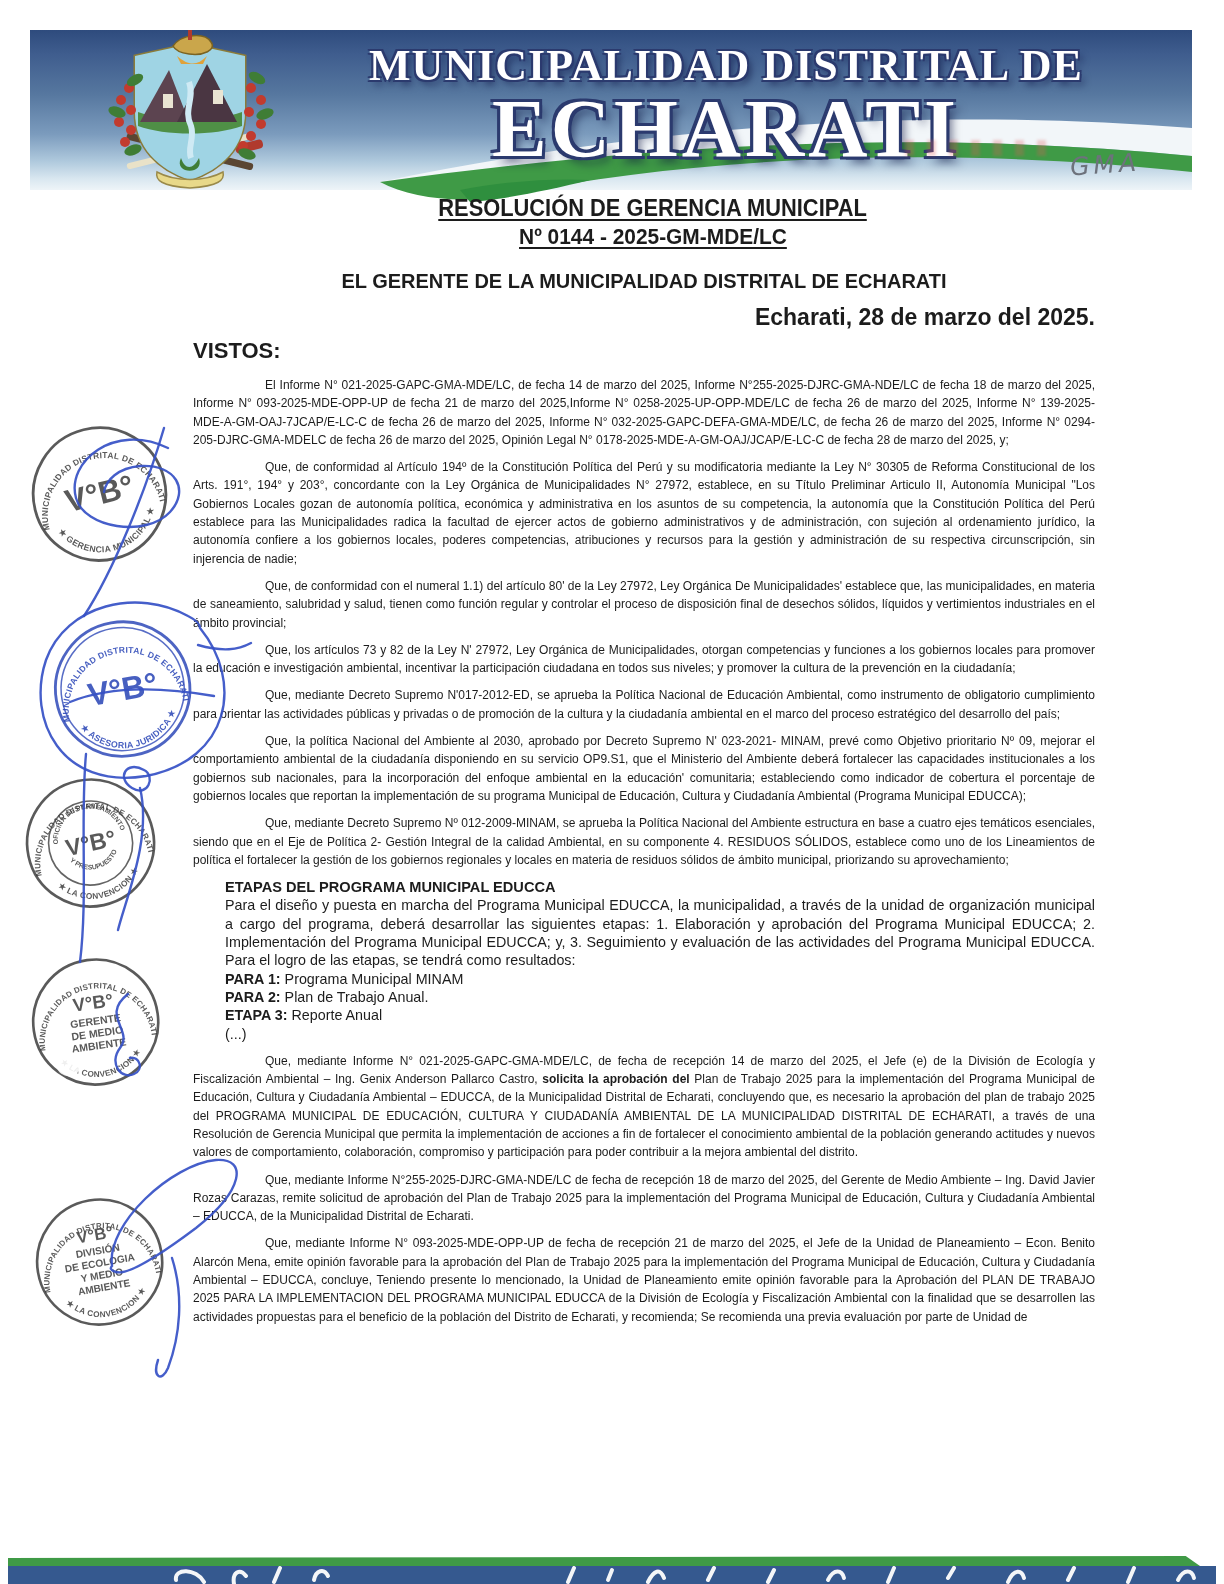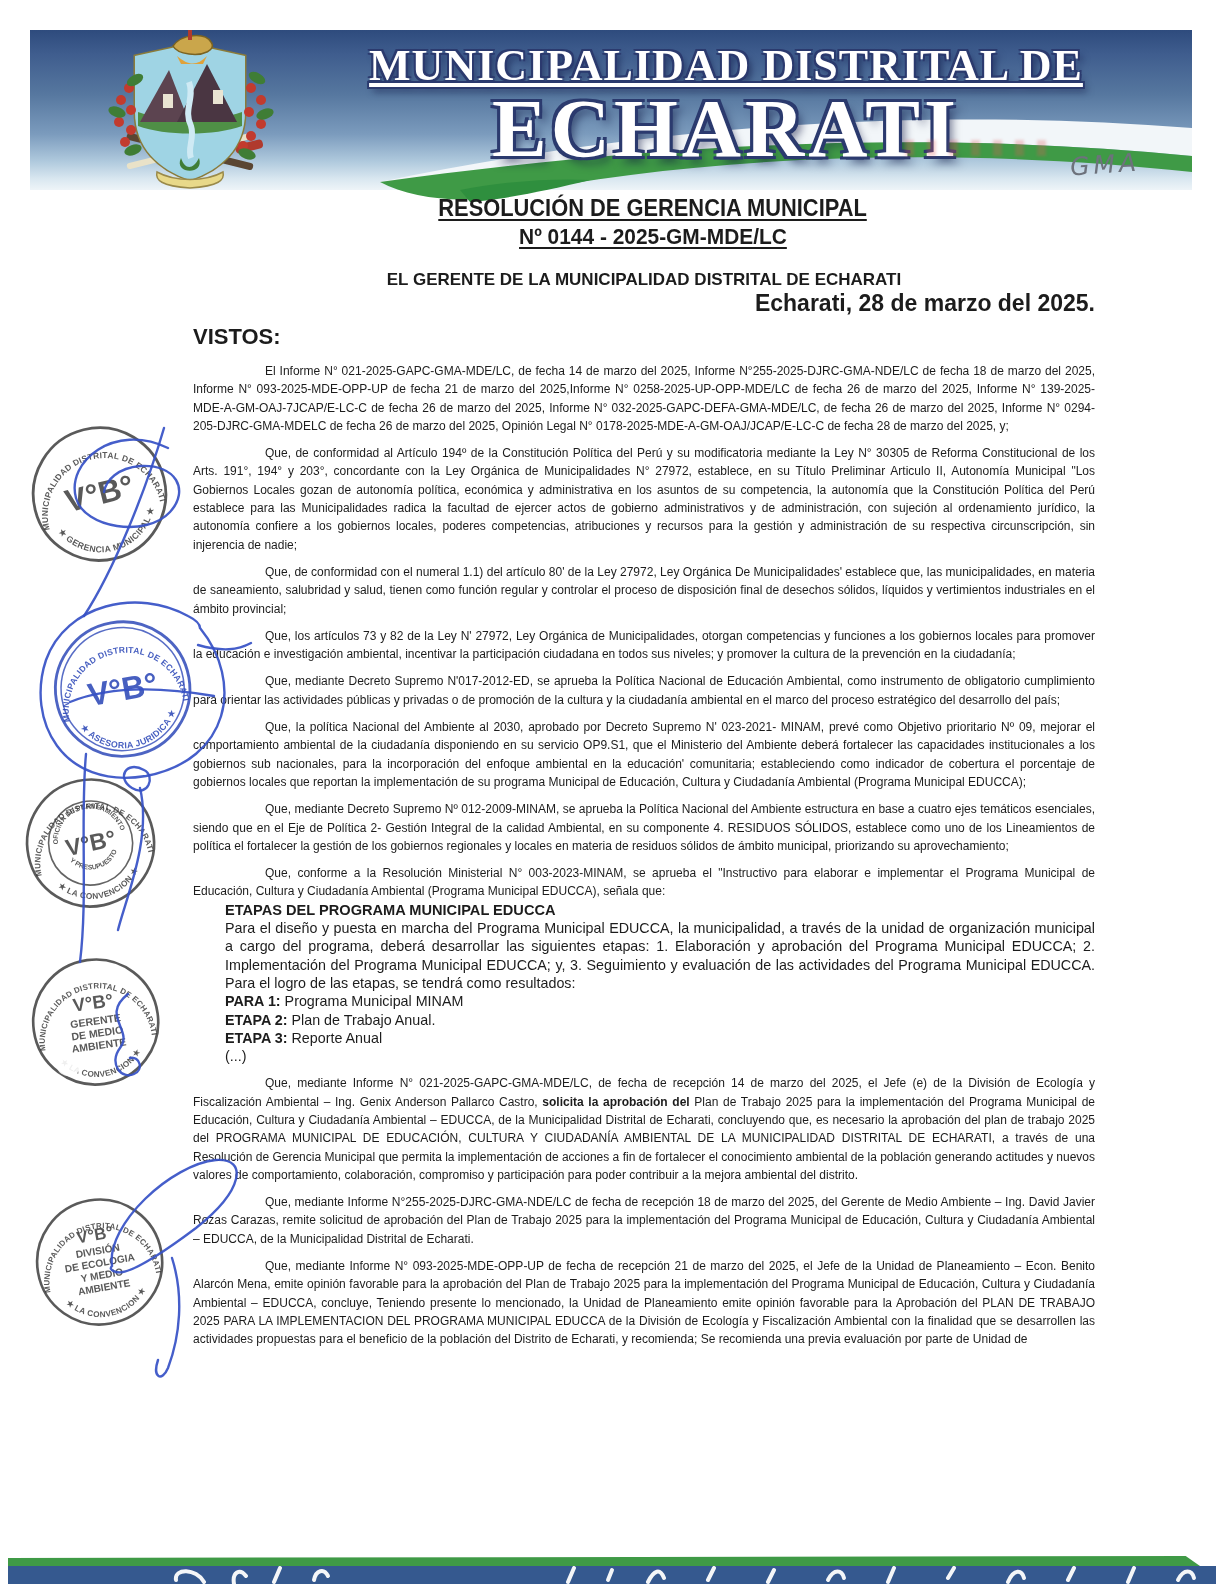--- a/index.html
+++ b/index.html
@@ -5,40 +5,40 @@
   html,body{margin:0;padding:0;background:#e9e9e9;}
   .doc{position:relative;width:1224px;height:1584px;background:#ffffff;overflow:hidden;
        font-family:"Liberation Sans",sans-serif;color:#1c1c1c;margin:0 auto;}
 
   
   .banner{position:absolute;left:30px;top:30px;width:1162px;height:160px;
     background:linear-gradient(180deg,#2e4b7d 0%,#3f5d8e 15%,#56779f 40%,#7b9bbd 65%,#afc9dd 82%,#d9e7f0 93%,#eef4f8 100%);}
   .ribbon{position:absolute;left:0;top:0;width:100%;height:100%;overflow:visible;}
   .banner-line1{position:absolute;left:250px;right:20px;top:10px;text-align:center;
     font-family:"Liberation Serif",serif;font-weight:bold;font-size:44px;letter-spacing:1px;color:#fff;
-    text-shadow:-2px -2px 0 #2b3a6e,2px -2px 0 #2b3a6e,-2px 2px 0 #2b3a6e,2px 2px 0 #2b3a6e,4px 5px 7px rgba(10,15,60,.55);text-decoration:underline;}
+    text-shadow:-2px -2px 0 #2b3a6e,2px -2px 0 #2b3a6e,-2px 2px 0 #2b3a6e,2px 2px 0 #2b3a6e,4px 5px 7px rgba(10,15,60,.55);}
   .banner-line2{position:absolute;left:250px;right:20px;top:52px;text-align:center;
     font-family:"Liberation Serif",serif;font-weight:bold;font-size:82px;letter-spacing:4px;color:#fff;
     text-shadow:-3px -3px 0 #2b3a6e,3px -3px 0 #2b3a6e,-3px 3px 0 #2b3a6e,3px 3px 0 #2b3a6e,6px 7px 9px rgba(10,15,60,.5);}
   .crest{position:absolute;left:55px;top:0px;}
   .red-ghost{position:absolute;left:905px;top:140px;width:150px;height:16px;
     background:repeating-linear-gradient(90deg,rgba(225,90,90,.28) 0 9px,rgba(225,90,90,0) 9px 22px);
     filter:blur(1.5px);}
   .gma{position:absolute;left:1070px;top:150px;font-family:"DejaVu Sans",sans-serif;
     font-size:25px;font-style:italic;color:#6d727c;letter-spacing:4px;transform:rotate(-4deg);}
 
   
   .titleblock{position:absolute;left:72px;top:194px;width:1162px;text-align:center;line-height:1.25;}
   .titleblock .t1{font-size:23px;font-weight:bold;}
   .titleblock .t2{font-size:22px;font-weight:bold;}
   .cond{display:inline-block;transform:scaleX(.95);text-decoration:underline;text-underline-offset:3px;}
 
   
   .content{position:absolute;left:193px;top:270px;width:902px;}
-  .subtitle{text-align:center;font-weight:bold;font-size:17px;}
+  .subtitle{text-align:center;font-weight:bold;font-size:20px;margin-bottom:11px;}
   .dateline{text-align:right;font-weight:bold;font-size:23px;margin-bottom:7px;}
   .sec-label{font-weight:bold;font-size:22px;margin-bottom:12px;}
   .para{text-align:justify;text-indent:72px;font-size:12px;line-height:18.3px;margin:0 0 9px 0;}
   .b{font-weight:bold;}
   .etapas{margin-left:32px;margin-bottom:9px;font-size:14.3px;line-height:18.3px;}
   .etapas .hd{font-weight:bold;font-size:14.6px;}
   .etapas .intro{text-align:justify;}
 
   
   .stamp{position:absolute;}
@@ -126,27 +126,26 @@
     <div class="dateline">Echarati, 28 de marzo del 2025.</div>
     <div class="sec-label">VISTOS:</div>
     <p class="para">El Informe N° 021-2025-GAPC-GMA-MDE/LC, de fecha 14 de marzo del 2025, Informe N°255-2025-DJRC-GMA-NDE/LC de fecha 18 de marzo del 2025, Informe N° 093-2025-MDE-OPP-UP de fecha 21 de marzo del 2025,Informe N° 0258-2025-UP-OPP-MDE/LC de fecha 26 de marzo del 2025, Informe N° 139-2025-MDE-A-GM-OAJ-7JCAP/E-LC-C de fecha 26 de marzo del 2025, Informe N° 032-2025-GAPC-DEFA-GMA-MDE/LC, de fecha 26 de marzo del 2025, Informe N° 0294-205-DJRC-GMA-MDELC de fecha 26 de marzo del 2025, Opinión Legal N° 0178-2025-MDE-A-GM-OAJ/JCAP/E-LC-C de fecha 28 de marzo del 2025, y;</p>
 
     <p class="para">Que, de conformidad al Artículo 194º de la Constitución Política del Perú y su modificatoria mediante la Ley N° 30305 de Reforma Constitucional de los Arts. 191°, 194° y 203°, concordante con la Ley Orgánica de Municipalidades N° 27972, establece, en su Título Preliminar Articulo II, Autonomía Municipal "Los Gobiernos Locales gozan de autonomía política, económica y administrativa en los asuntos de su competencia, la autonomía que la Constitución Política del Perú establece para las Municipalidades radica la facultad de ejercer actos de gobierno administrativos y de administración, con sujeción al ordenamiento jurídico, la autonomía confiere a los gobiernos locales, poderes competencias, atribuciones y recursos para la gestión y administración de su respectiva circunscripción, sin injerencia de nadie;</p>
     <p class="para">Que, de conformidad con el numeral 1.1) del artículo 80' de la Ley 27972, Ley Orgánica De Municipalidades' establece que, las municipalidades, en materia de saneamiento, salubridad y salud, tienen como función regular y controlar el proceso de disposición final de desechos sólidos, líquidos y vertimientos industriales en el ámbito provincial;</p>
     <p class="para">Que, los artículos 73 y 82 de la Ley N' 27972, Ley Orgánica de Municipalidades, otorgan competencias y funciones a los gobiernos locales para promover la educación e investigación ambiental, incentivar la participación ciudadana en todos sus niveles; y promover la cultura de la prevención en la ciudadanía;</p>
     <p class="para">Que, mediante Decreto Supremo N'017-2012-ED, se aprueba la Política Nacional de Educación Ambiental, como instrumento de obligatorio cumplimiento para orientar las actividades públicas y privadas o de promoción de la cultura y la ciudadanía ambiental en el marco del proceso estratégico del desarrollo del país;</p>
     <p class="para">Que, la política Nacional del Ambiente al 2030, aprobado por Decreto Supremo N' 023-2021- MINAM, prevé como Objetivo prioritario Nº 09, mejorar el comportamiento ambiental de la ciudadanía disponiendo en su servicio OP9.S1, que el Ministerio del Ambiente deberá fortalecer las capacidades institucionales a los gobiernos sub nacionales, para la incorporación del enfoque ambiental en la educación' comunitaria; estableciendo como indicador de cobertura el porcentaje de gobiernos locales que reportan la implementación de su programa Municipal de Educación, Cultura y Ciudadanía Ambiental (Programa Municipal EDUCCA);</p>
     <p class="para">Que, mediante Decreto Supremo Nº 012-2009-MINAM, se aprueba la Política Nacional del Ambiente estructura en base a cuatro ejes temáticos esenciales, siendo que en el Eje de Política 2- Gestión Integral de la calidad Ambiental, en su componente 4. RESIDUOS SÓLIDOS, establece como uno de los Lineamientos de política el fortalecer la gestión de los gobiernos regionales y locales en materia de residuos sólidos de ámbito municipal, priorizando su aprovechamiento;</p>
-    <p class="para" style="margin-bottom:0;">Que, conforme a la Resolución Ministerial N° 003-2023-MINAM, se aprueba el "Instructivo para elaborar e implementar el Programa Municipal de Educación, Cultura y Ciudadanía Ambiental (Programa Municipal EDUCCA), señala que:</p>
 
     <div class="etapas">
       <div class="hd">ETAPAS DEL PROGRAMA MUNICIPAL EDUCCA</div>
       <div class="intro">Para el diseño y puesta en marcha del Programa Municipal EDUCCA, la municipalidad, a través de la unidad de organización municipal a cargo del programa, deberá desarrollar las siguientes etapas: 1. Elaboración y aprobación del Programa Municipal EDUCCA; 2. Implementación del Programa Municipal EDUCCA; y, 3. Seguimiento y evaluación de las actividades del Programa Municipal EDUCCA. Para el logro de las etapas, se tendrá como resultados:</div>
       <div><span class="b">PARA 1:</span> <span>Programa Municipal MINAM</span></div>
-      <div><span class="b">ETAPA 2:</span> <span>Plan de Trabajo Anual.</span></div>
+      <div><span class="b">PARA 2:</span> <span>Plan de Trabajo Anual.</span></div>
       <div><span class="b">ETAPA 3:</span> <span>Reporte Anual</span></div>
       <div>(...)</div>
     </div>
 
     <p class="para"><span>Que, mediante Informe N° 021-2025-GAPC-GMA-MDE/LC, de fecha de recepción 14 de marzo del 2025, el Jefe (e) de la División de Ecología y Fiscalización Ambiental – Ing. Genix Anderson Pallarco Castro, </span><span class="b">solicita la aprobación del </span><span>Plan de Trabajo 2025 para la implementación del Programa Municipal de Educación, Cultura y Ciudadanía Ambiental – EDUCCA, de la Municipalidad Distrital de Echarati, concluyendo que, es necesario la aprobación del plan de trabajo 2025 del PROGRAMA MUNICIPAL DE EDUCACIÓN, CULTURA Y CIUDADANÍA AMBIENTAL DE LA MUNICIPALIDAD DISTRITAL DE ECHARATI, a través de una Resolución de Gerencia Municipal que permita la implementación de acciones a fin de fortalecer el conocimiento ambiental de la población generando actitudes y nuevos valores de comportamiento, colaboración, compromiso y participación para poder contribuir a la mejora ambiental del distrito.</span></p>
     <p class="para">Que, mediante Informe N°255-2025-DJRC-GMA-NDE/LC de fecha de recepción 18 de marzo del 2025, del Gerente de Medio Ambiente – Ing. David Javier Rozas Carazas, remite solicitud de aprobación del Plan de Trabajo 2025 para la implementación del Programa Municipal de Educación, Cultura y Ciudadanía Ambiental – EDUCCA, de la Municipalidad Distrital de Echarati.</p>
     <p class="para">Que, mediante Informe N° 093-2025-MDE-OPP-UP de fecha de recepción 21 de marzo del 2025, el Jefe de la Unidad de Planeamiento – Econ. Benito Alarcón Mena, emite opinión favorable para la aprobación del Plan de Trabajo 2025 para la implementación del Programa Municipal de Educación, Cultura y Ciudadanía Ambiental – EDUCCA, concluye, Teniendo presente lo mencionado, la Unidad de Planeamiento emite opinión favorable para la Aprobación del PLAN DE TRABAJO 2025 PARA LA IMPLEMENTACION DEL PROGRAMA MUNICIPAL EDUCCA de la División de Ecología y Fiscalización Ambiental con la finalidad que se desarrollen las actividades propuestas para el beneficio de la población del Distrito de Echarati, y recomienda; Se recomienda una previa evaluación por parte de Unidad de</p>
   </div>
 
   <div class="stamp" style="left:30px;top:424px;transform:rotate(-14deg);">

